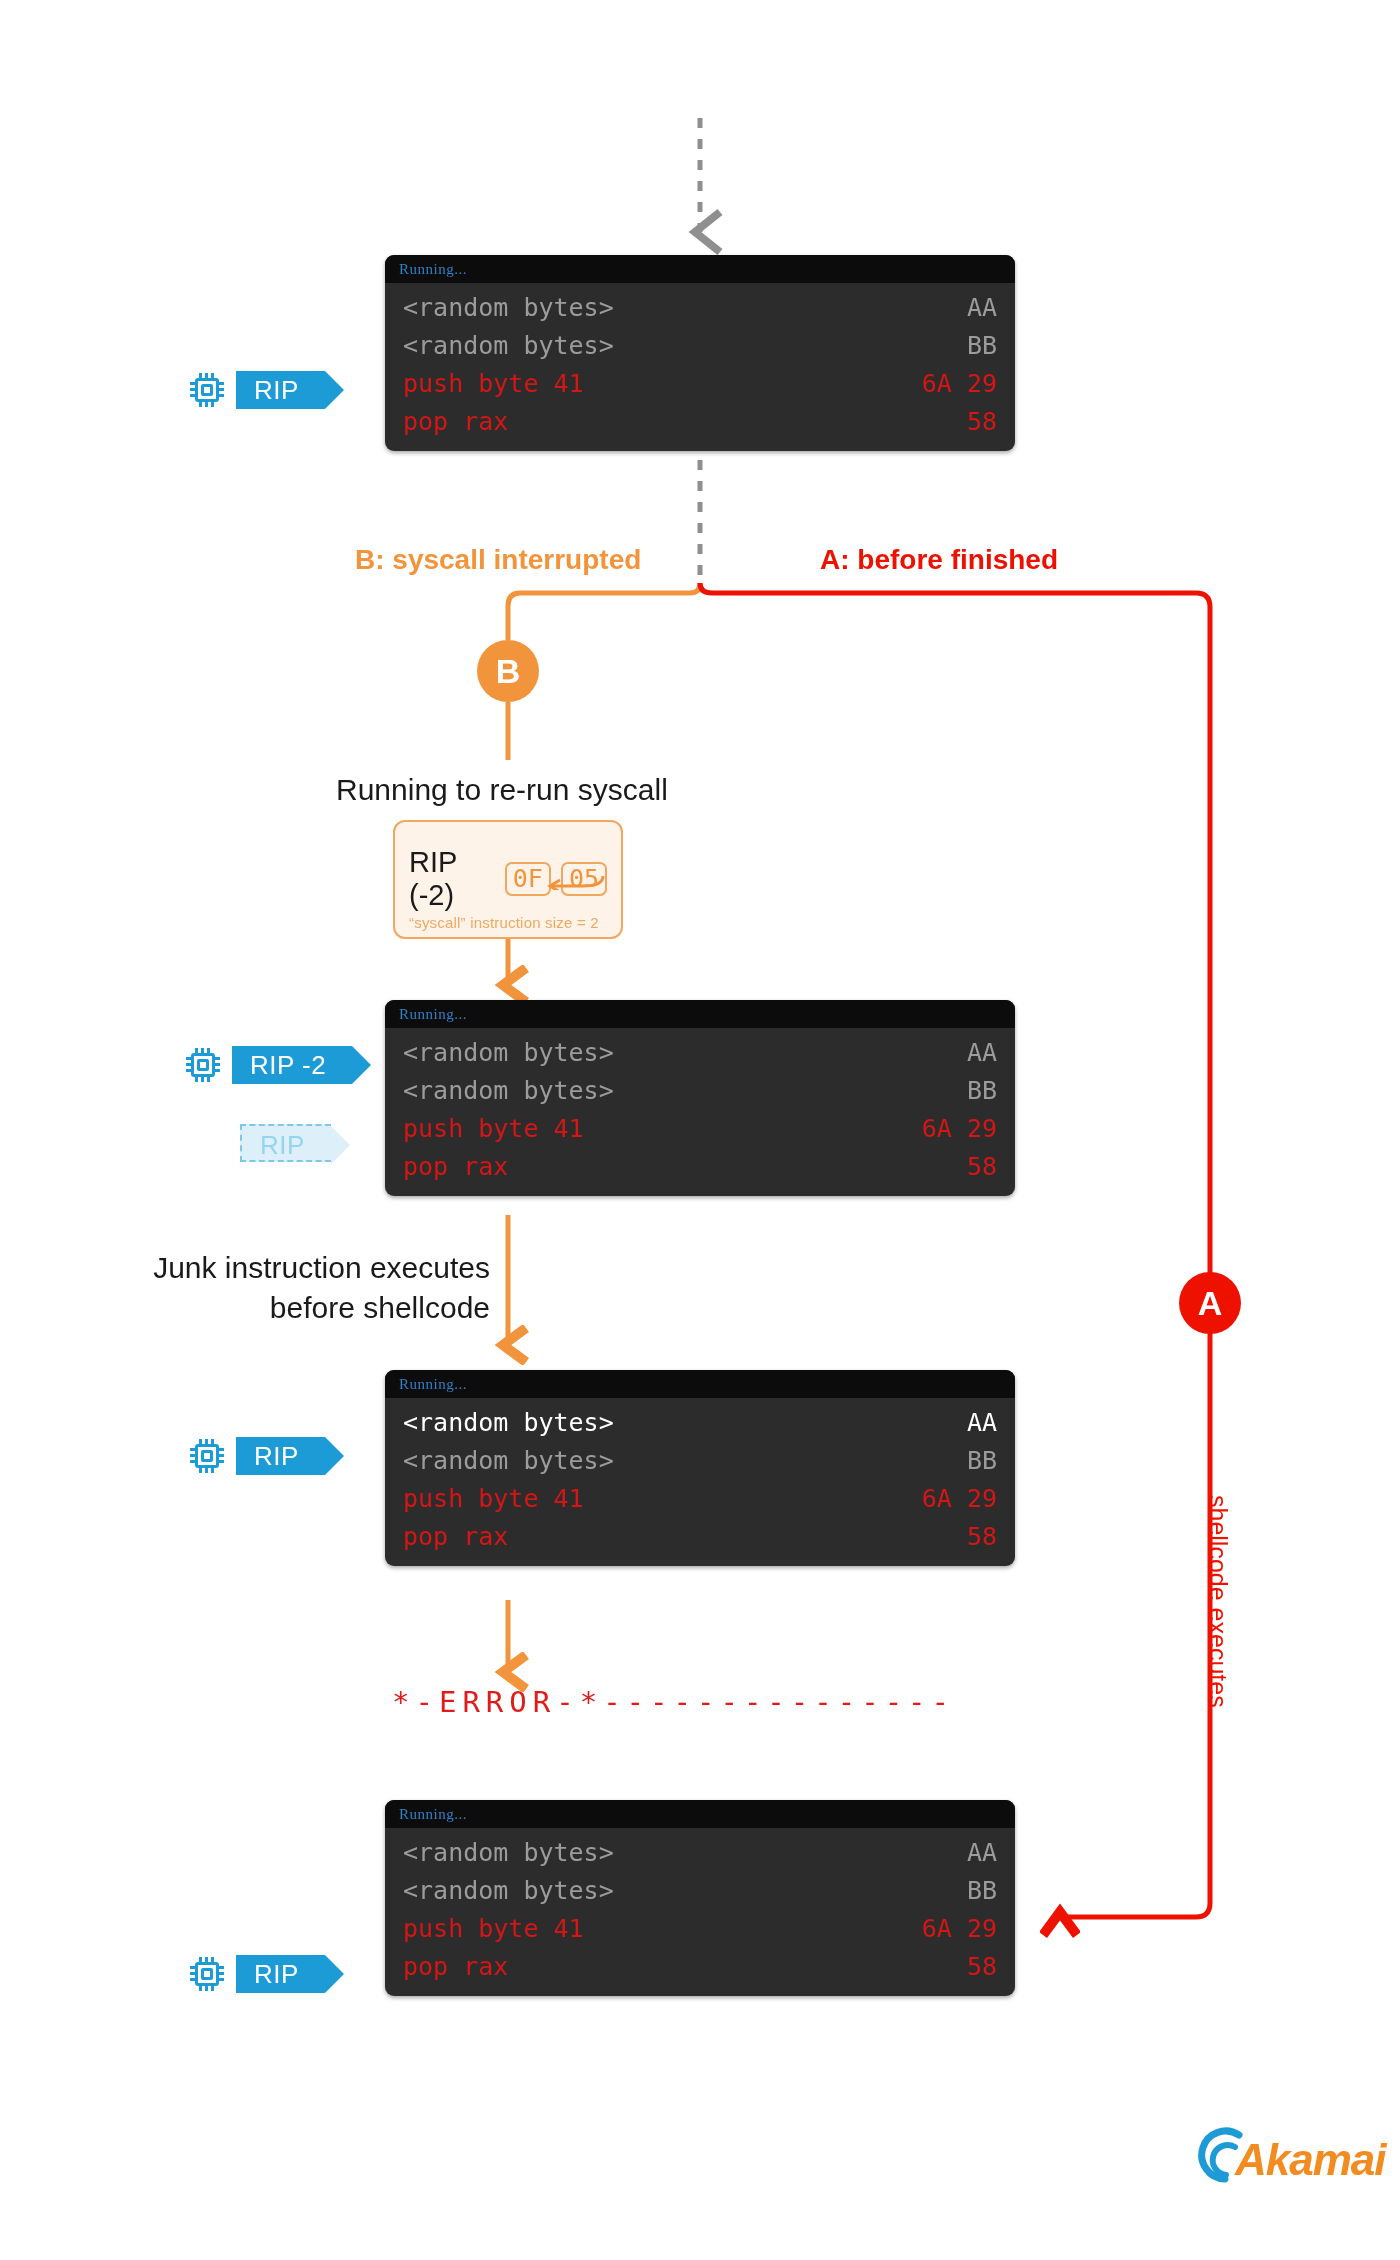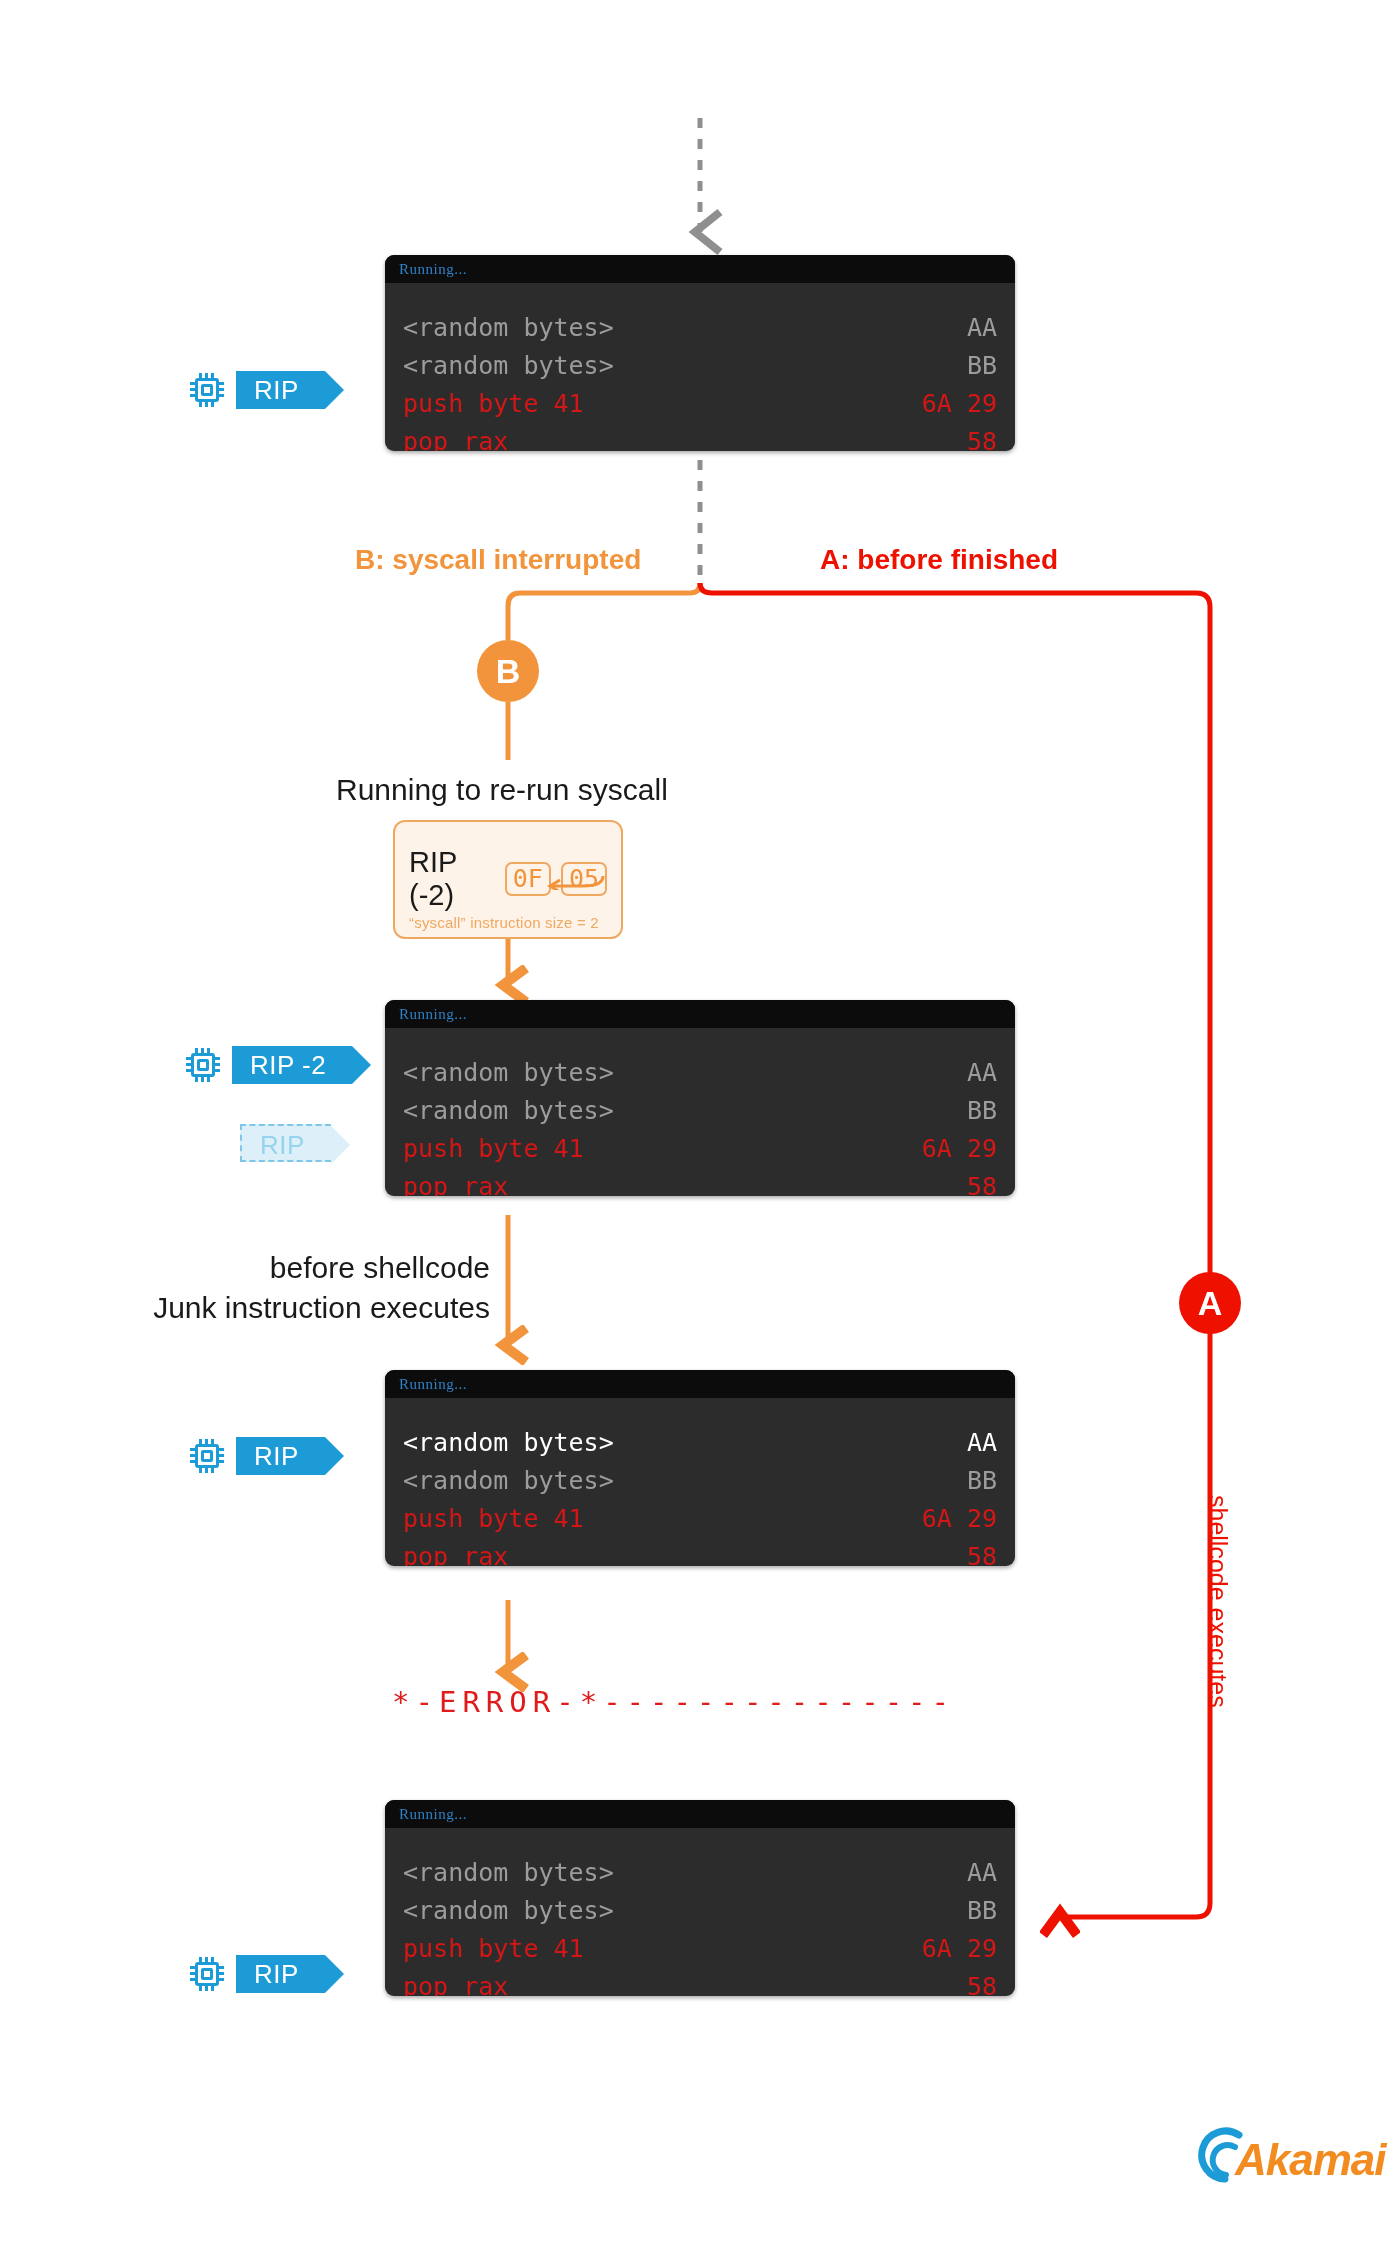--- a/index.html
+++ b/index.html
@@ -12,21 +12,21 @@
   .codebox{position:absolute;width:630px;border-radius:9px;overflow:hidden;
            box-shadow:0 2px 4px rgba(0,0,0,.35);background:#2c2c2c;}
   .cb-title{background:#0c0c0c;height:28px;line-height:28px;padding:0 14px;
             font-family:Liberation Serif, serif;font-size:15px;color:#2f81c8;
             letter-spacing:.5px;}
   .cb-body{padding:6px 0 10px 0;}
   .cb-row{display:flex;justify-content:space-between;align-items:baseline;
           padding:0 18px;height:38px;line-height:38px;
           font-family:"DejaVu Sans Mono", monospace;font-size:25px;white-space:pre;}
   .cb-row .lhs{letter-spacing:0px;}
-  .cb-row .rhs{letter-spacing:0px;margin-top:20px;}
+  .cb-row .rhs{letter-spacing:0px;}
   .r-dim{color:#9c9c9c;}
   .r-hot{color:#ffffff;}
   .r-red{color:#d41616;}
 
   
   .ripmark{position:absolute;display:flex;align-items:center;gap:12px;}
   .chip{width:34px;height:34px;position:relative;flex:none;}
   .chip .outer{position:absolute;left:5px;top:5px;width:24px;height:24px;
                border:3px solid #1d9bd7;box-sizing:border-box;border-radius:3px;}
   .chip .inner{position:absolute;left:11px;top:11px;width:12px;height:12px;
@@ -220,22 +220,22 @@
         <span class="inner"></span>
     </span>
     <span class="ripflag">RIP -2</span>
   </div>
 
   <div class="ripmark" style="left:240px;top:1124px;">
     <span class="ripflag ghost">RIP</span>
   </div>
 
   <div class="lbl" style="left:120px;top:1248px;text-align:right;width:370px;">
+    <div>Junk instruction executes</div>
     <div>before shellcode</div>
-    <div>Junk instruction executes</div>
   </div>
 
   <div class="codebox" style="left:385px;top:1370px;">
     <div class="cb-title">Running...</div>
     <div class="cb-body">
       <div class="cb-row">
         <span class="lhs r-hot">&lt;random bytes&gt;</span>
         <span class="rhs r-hot">AA</span>
       </div>
       <div class="cb-row">

